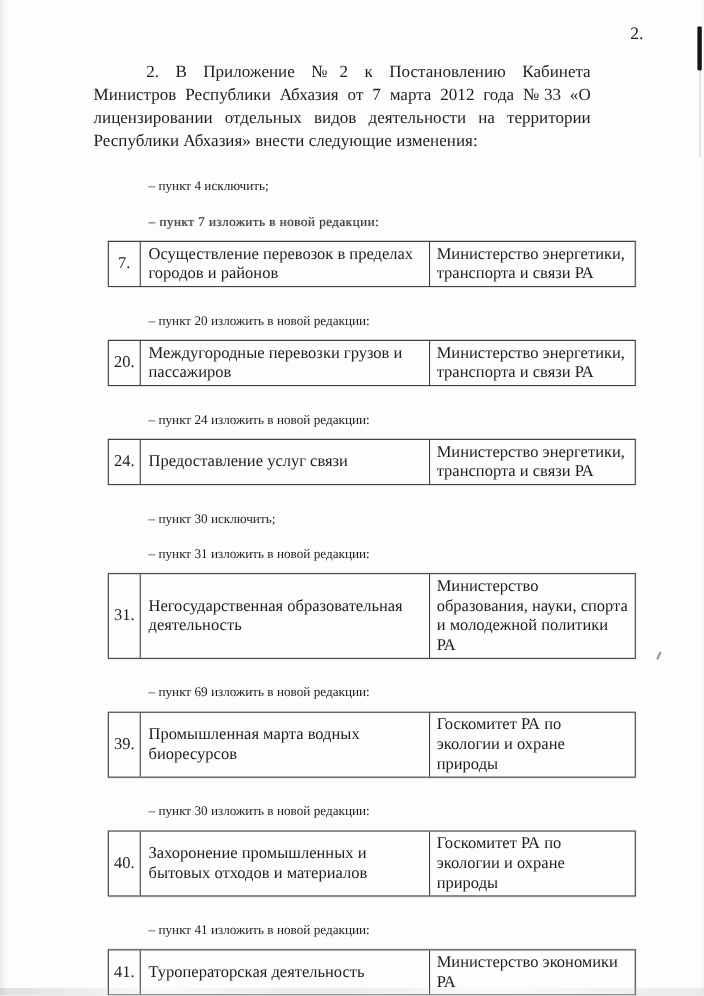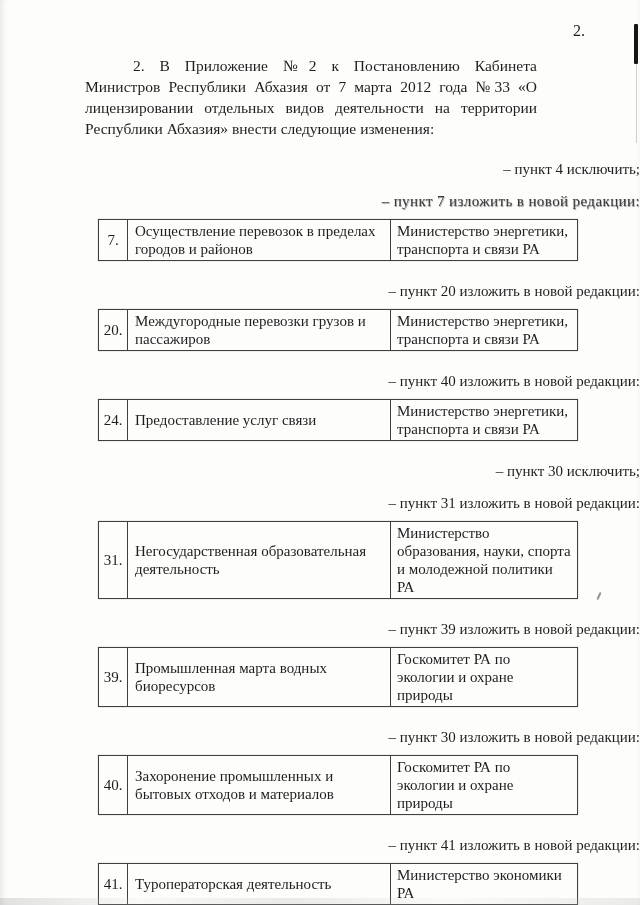--- a/index.html
+++ b/index.html
@@ -26,24 +26,23 @@
     margin-top: 33px;
     width: 452px;
     font-size: 15.5px;
     line-height: 21px;
     text-align: justify;
     text-align-last: left;
     text-indent: 48px;
   }
   .bullet {
     margin: 20px 0 0 50px;
-    font-size: 15px;
+    font-size: 12px;
     line-height: 20px;
     white-space: nowrap;
-    text-align: right;
   }
   .bullet + .bullet { margin-top: 12px; }
   .smudged {
     filter: blur(0.45px);
     color: #3a3a3a;
     text-shadow: 0.6px 0.7px 0.7px rgba(70,70,70,0.55);
     letter-spacing: 0.4px;
   }
   .amend-table {
     margin: 8px 0 0 13px;
@@ -148,39 +147,39 @@
     </div>
 
     <div class="bullet">– пункт 20 изложить в новой редакции:</div>
 
     <div class="amend-table">
       <div class="cell cell-num">20.</div>
       <div class="cell cell-activity">Междугородные перевозки грузов и пассажиров</div>
       <div class="cell cell-authority">Министерство энергетики, транспорта и связи РА</div>
     </div>
 
-    <div class="bullet">– пункт 40 изложить в новой редакции:</div>
+    <div class="bullet">– пункт 24 изложить в новой редакции:</div>
 
     <div class="amend-table">
       <div class="cell cell-num">24.</div>
       <div class="cell cell-activity">Предоставление услуг связи</div>
       <div class="cell cell-authority">Министерство энергетики, транспорта и связи РА</div>
     </div>
 
     <div class="bullet">– пункт 30 исключить;</div>
 
     <div class="bullet">– пункт 31 изложить в новой редакции:</div>
 
     <div class="amend-table tall">
       <div class="cell cell-num">31.</div>
       <div class="cell cell-activity">Негосударственная образовательная деятельность</div>
       <div class="cell cell-authority">Министерство образования, науки, спорта и молодежной политики РА</div>
     </div>
 
-    <div class="bullet">– пункт 39 изложить в новой редакции:</div>
+    <div class="bullet">– пункт 69 изложить в новой редакции:</div>
 
     <div class="amend-table">
       <div class="cell cell-num">39.</div>
       <div class="cell cell-activity">Промышленная марта водных биоресурсов</div>
       <div class="cell cell-authority">Госкомитет РА по экологии и охране природы</div>
     </div>
 
     <div class="bullet">– пункт 30 изложить в новой редакции:</div>
 
     <div class="amend-table">

